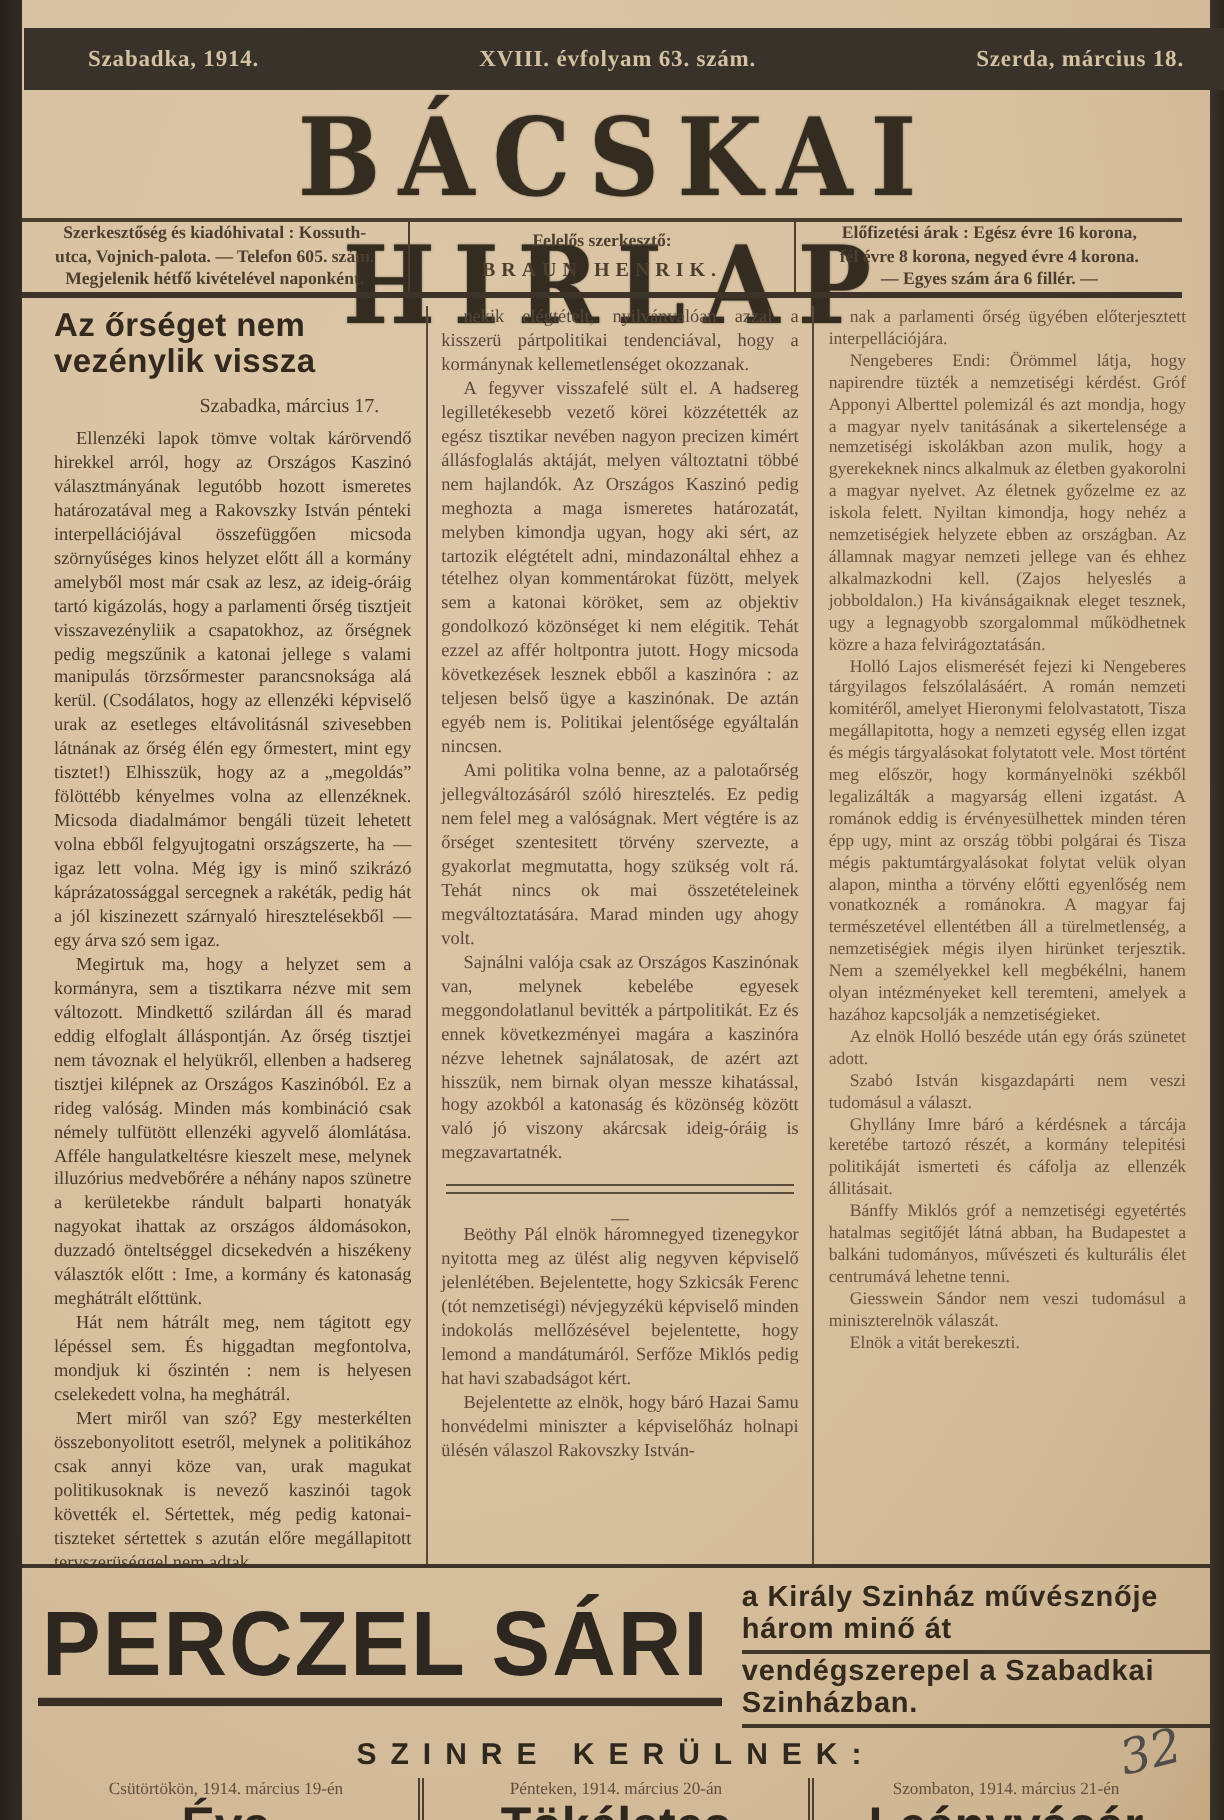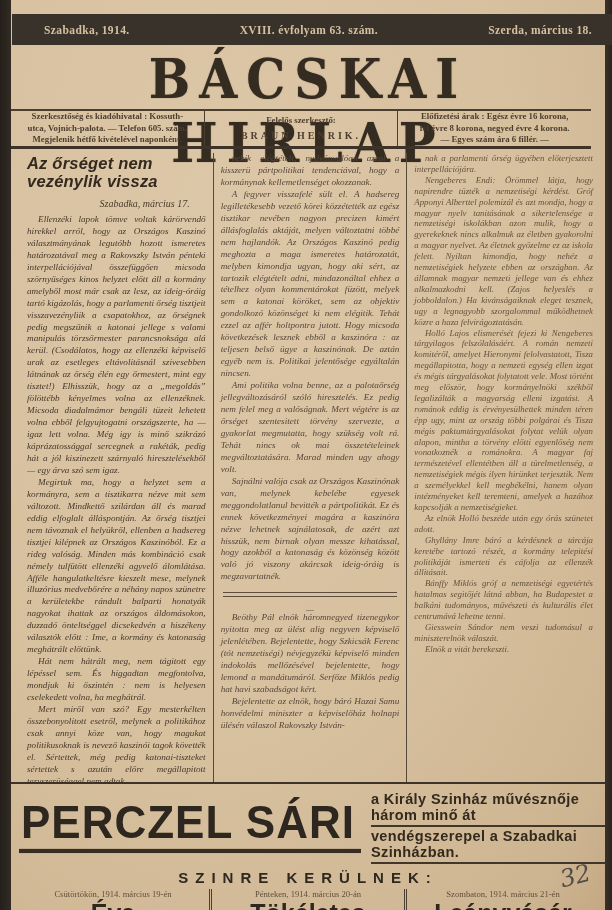--- a/index.html
+++ b/index.html
@@ -22,21 +22,21 @@
     text-shadow:0 0 1px rgba(40,30,20,.6);transform:scaleY(1.10);
   }
   .inforow{
     position:absolute;top:109px;left:11px;right:21px;height:40px;display:flex;
     border-top:2px solid #4a3e30;border-bottom:3px solid #3d3328;box-sizing:border-box;
   }
   .info-cell{flex:1;display:flex;flex-direction:column;justify-content:center;text-align:center;
     font-size:8.8px;line-height:1.3;color:#4c3e2e;padding:2px 10px;font-weight:bold;}
   .info-cell + .info-cell{border-left:1px solid #4a3e30;}
   .editor-name{letter-spacing:3px;font-size:10px;margin-top:2px;}
-  .columns{position:absolute;top:153px;left:20px;right:12px;bottom:128px;display:flex;overflow:hidden;font-style:italic;}
+  .columns{position:absolute;top:153px;left:20px;right:12px;bottom:128px;display:flex;overflow:hidden;}
   .col{flex:1;padding:0 7px;text-align:justify;font-size:9.2px;line-height:1.3;overflow:hidden;}
   .col + .col{border-left:1px solid #56483a;}
   .col p{margin:0;text-indent:1.2em;}
   .col1{color:#46382a;}
   .col2{color:#57473a;}
   .col3{color:#63513c;font-size:8.8px;line-height:1.24;}
   .lead-title{
     font-family:"Liberation Sans", sans-serif;font-weight:bold;font-size:16.5px;line-height:1.12;
     letter-spacing:.2px;color:#33291e;margin:1px 0 6px;text-align:left;
   }
@@ -101,39 +101,40 @@
     </div>
   </div>
 
   <div class="columns">
     <div class="col col1">
       <div class="lead-title">Az őrséget nem vezénylik vissza</div>
       <div class="dateline">Szabadka, március 17.</div>
       <p>Ellenzéki lapok tömve voltak kárörvendő hirekkel arról, hogy az Országos Kaszinó választmányának legutóbb hozott ismeretes határozatával meg a Rakovszky István pénteki interpellációjával összefüggően micsoda szörnyűséges kinos helyzet előtt áll a kormány amelyből most már csak az lesz, az ideig-óráig tartó kigázolás, hogy a parlamenti őrség tisztjeit visszavezényliik a csapatokhoz, az őrségnek pedig megszűnik a katonai jellege s valami manipulás törzsőrmester parancsnoksága alá kerül. (Csodálatos, hogy az ellenzéki képviselő urak az esetleges eltávolitásnál szivesebben látnának az őrség élén egy őrmestert, mint egy tisztet!) Elhisszük, hogy az a „megoldás” fölöttébb kényelmes volna az ellenzéknek. Micsoda diadalmámor bengáli tüzeit lehetett volna ebből felgyujtogatni országszerte, ha — igaz lett volna. Még igy is minő szikrázó káprázatossággal sercegnek a rakéták, pedig hát a jól kiszinezett szárnyaló hiresztelésekből — egy árva szó sem igaz.</p>
       <p>Megirtuk ma, hogy a helyzet sem a kormányra, sem a tisztikarra nézve mit sem változott. Mindkettő szilárdan áll és marad eddig elfoglalt álláspontján. Az őrség tisztjei nem távoznak el helyükről, ellenben a hadsereg tisztjei kilépnek az Országos Kaszinóból. Ez a rideg valóság. Minden más kombináció csak némely tulfütött ellenzéki agyvelő álomlátása. Afféle hangulatkeltésre kieszelt mese, melynek illuzórius medvebőrére a néhány napos szünetre a kerületekbe rándult balparti honatyák nagyokat ihattak az országos áldomásokon, duzzadó önteltséggel dicsekedvén a hiszékeny választók előtt : Ime, a kormány és katonaság meghátrált előttünk.</p>
       <p>Hát nem hátrált meg, nem tágitott egy lépéssel sem. És higgadtan megfontolva, mondjuk ki őszintén : nem is helyesen cselekedett volna, ha meghátrál.</p>
-      <p>Mert miről van szó? Egy mesterkélten összebonyolitott esetről, melynek a politikához csak annyi köze van, hogy magukat politikusoknak is nevező kaszinói tagok követték el. Sértettek, még pedig katonai-tiszteket sértettek s azután előre megállapitott tervszerüséggel nem adtak</p>
+      <p>Mert miről van szó? Egy mesterkélten összebonyolitott esetről, melynek a politikához csak annyi köze van, urak magukat politikusoknak is nevező kaszinói tagok követték el. Sértettek, még pedig katonai-tiszteket sértettek s azután előre megállapitott tervszerüséggel nem adtak</p>
     </div>
 
     <div class="col col2">
       <p>nekik elégtételt, nyilvánvalóan azzal a kisszerü pártpolitikai tendenciával, hogy a kormánynak kellemetlenséget okozzanak.</p>
       <p>A fegyver visszafelé sült el. A hadsereg legilletékesebb vezető körei közzétették az egész tisztikar nevében nagyon precizen kimért állásfoglalás aktáját, melyen változtatni többé nem hajlandók. Az Országos Kaszinó pedig meghozta a maga ismeretes határozatát, melyben kimondja ugyan, hogy aki sért, az tartozik elégtételt adni, mindazonáltal ehhez a tételhez olyan kommentárokat füzött, melyek sem a katonai köröket, sem az objektiv gondolkozó közönséget ki nem elégitik. Tehát ezzel az affér holtpontra jutott. Hogy micsoda következések lesznek ebből a kaszinóra : az teljesen belső ügye a kaszinónak. De aztán egyéb nem is. Politikai jelentősége egyáltalán nincsen.</p>
       <p>Ami politika volna benne, az a palotaőrség jellegváltozásáról szóló hiresztelés. Ez pedig nem felel meg a valóságnak. Mert végtére is az őrséget szentesitett törvény szervezte, a gyakorlat megmutatta, hogy szükség volt rá. Tehát nincs ok mai összetételeinek megváltoztatására. Marad minden ugy ahogy volt.</p>
       <p>Sajnálni valója csak az Országos Kaszinónak van, melynek kebelébe egyesek meggondolatlanul bevitték a pártpolitikát. Ez és ennek következményei magára a kaszinóra nézve lehetnek sajnálatosak, de azért azt hisszük, nem birnak olyan messze kihatással, hogy azokból a katonaság és közönség között való jó viszony akárcsak ideig-óráig is megzavartatnék.</p>
       <div class="sec-divider"></div>
       <div class="sec-dash">—</div>
       <p>Beöthy Pál elnök háromnegyed tizenegykor nyitotta meg az ülést alig negyven képviselő jelenlétében. Bejelentette, hogy Szkicsák Ferenc (tót nemzetiségi) névjegyzékü képviselő minden indokolás mellőzésével bejelentette, hogy lemond a mandátumáról. Serfőze Miklós pedig hat havi szabadságot kért.</p>
       <p>Bejelentette az elnök, hogy báró Hazai Samu honvédelmi miniszter a képviselőház holnapi ülésén válaszol Rakovszky István-</p>
     </div>
 
     <div class="col col3">
       <p>nak a parlamenti őrség ügyében előterjesztett interpellációjára.</p>
       <p>Nengeberes Endi: Örömmel látja, hogy napirendre tüzték a nemzetiségi kérdést. Gróf Apponyi Alberttel polemizál és azt mondja, hogy a magyar nyelv tanitásának a sikertelensége a nemzetiségi iskolákban azon mulik, hogy a gyerekeknek nincs alkalmuk az életben gyakorolni a magyar nyelvet. Az életnek győzelme ez az iskola felett. Nyiltan kimondja, hogy nehéz a nemzetiségiek helyzete ebben az országban. Az államnak magyar nemzeti jellege van és ehhez alkalmazkodni kell. (Zajos helyeslés a jobboldalon.) Ha kivánságaiknak eleget tesznek, ugy a legnagyobb szorgalommal működhetnek közre a haza felvirágoztatásán.</p>
       <p>Holló Lajos elismerését fejezi ki Nengeberes tárgyilagos felszólalásáért. A román nemzeti komitéről, amelyet Hieronymi felolvastatott, Tisza megállapitotta, hogy a nemzeti egység ellen izgat és mégis tárgyalásokat folytatott vele. Most történt meg először, hogy kormányelnöki székből legalizálták a magyarság elleni izgatást. A románok eddig is érvényesülhettek minden téren épp ugy, mint az ország többi polgárai és Tisza mégis paktumtárgyalásokat folytat velük olyan alapon, mintha a törvény előtti egyenlőség nem vonatkoznék a románokra. A magyar faj természetével ellentétben áll a türelmetlenség, a nemzetiségiek mégis ilyen hirünket terjesztik. Nem a személyekkel kell megbékélni, hanem olyan intézményeket kell teremteni, amelyek a hazához kapcsolják a nemzetiségieket.</p>
       <p>Az elnök Holló beszéde után egy órás szünetet adott.</p>
+      <p>Szabó István kisgazdapárti nem veszi tudomásul a választ.</p>
       <p>Ghyllány Imre báró a kérdésnek a tárcája keretébe tartozó részét, a kormány telepitési politikáját ismerteti és cáfolja az ellenzék állitásait.</p>
       <p>Bánffy Miklós gróf a nemzetiségi egyetértés hatalmas segitőjét látná abban, ha Budapestet a balkáni tudományos, művészeti és kulturális élet centrumává lehetne tenni.</p>
       <p>Giesswein Sándor nem veszi tudomásul a miniszterelnök válaszát.</p>
       <p>Elnök a vitát berekeszti.</p>
     </div>
   </div>
 
   <div class="adsec">
     <div class="ad-top">
       <div class="ad-name">PERCZEL SÁRI</div>

